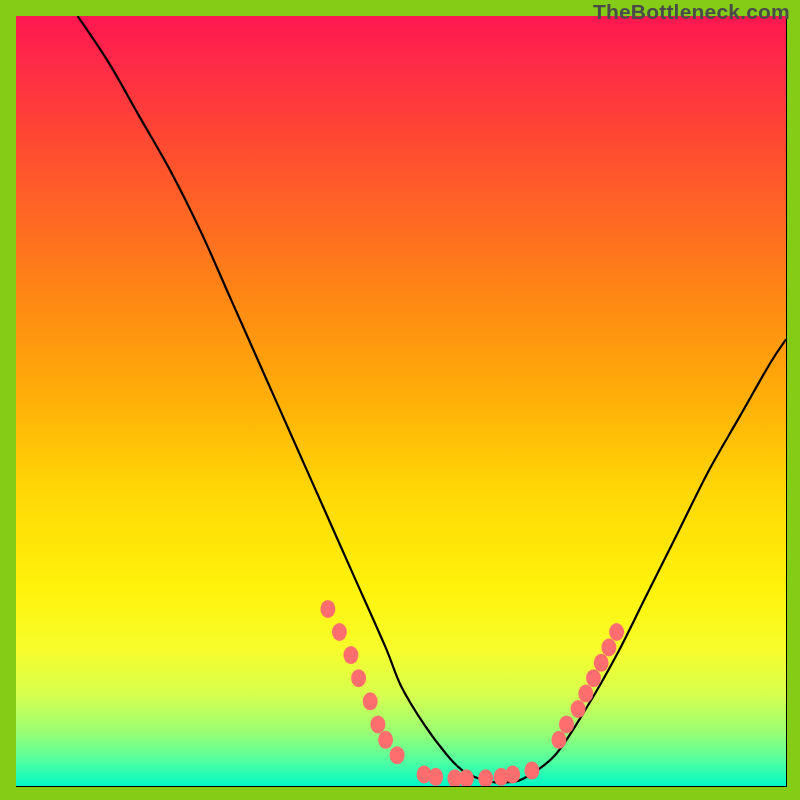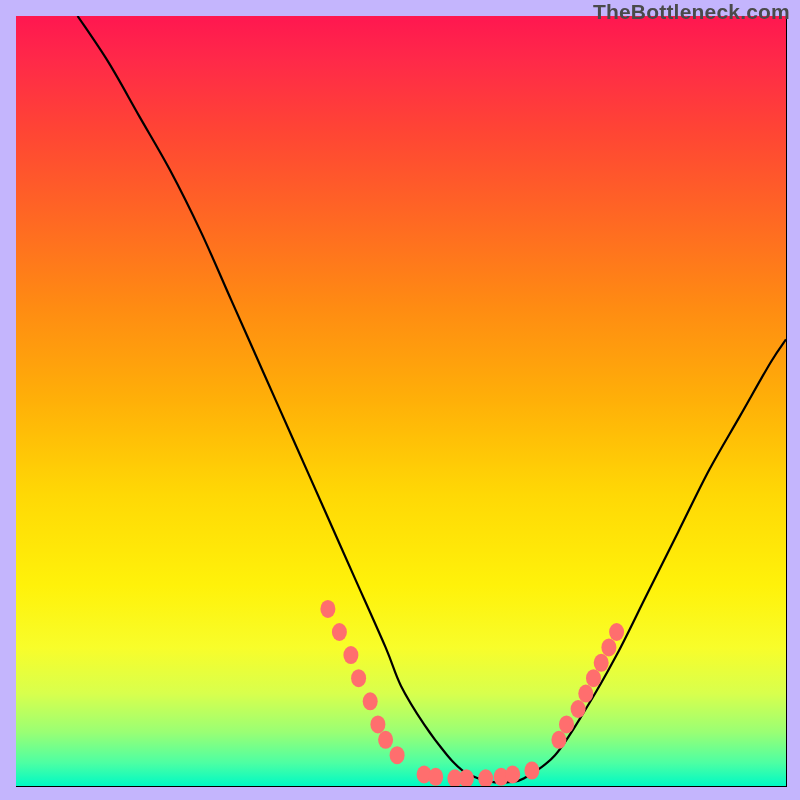--- a/index.html
+++ b/index.html
@@ -7,21 +7,21 @@
     padding: 0;
     width: 800px;
     height: 800px;
     background: #000;
     overflow: hidden;
   }
   .chart-container {
     position: relative;
     width: 800px;
     height: 800px;
-    background: #c4b5fd;
+    background: #84cc16;
   }
   .plot-area {
     position: absolute;
     left: 16px;
     top: 16px;
     width: 770px;
     height: 770px;
     background: linear-gradient(to bottom,
       #ff1750 0%,
       #ff2a48 6%,

